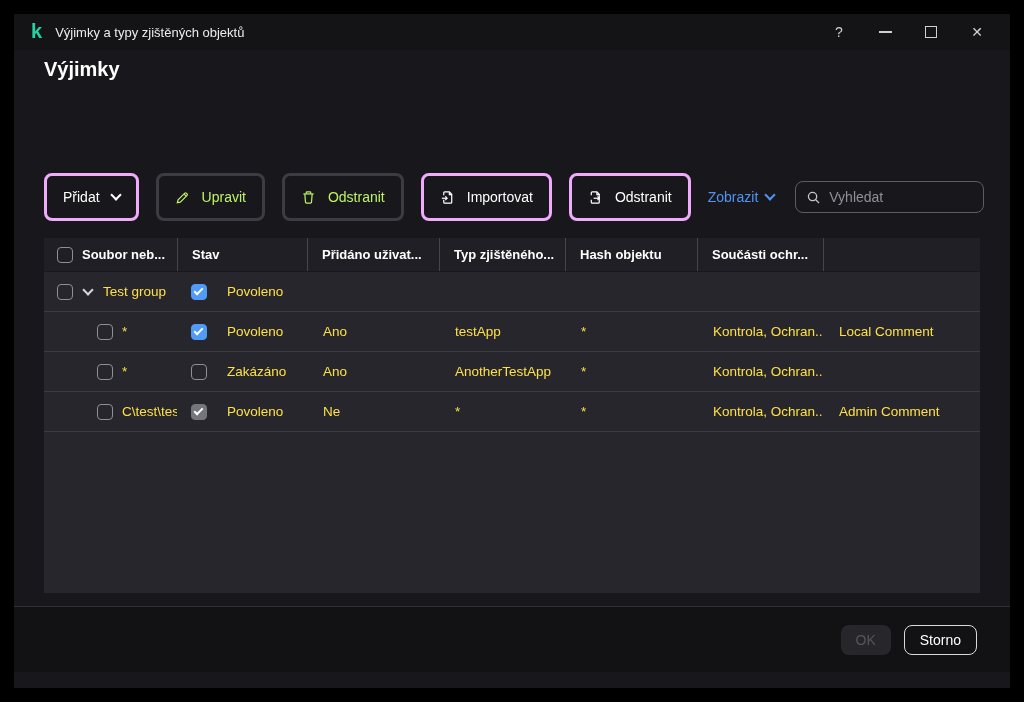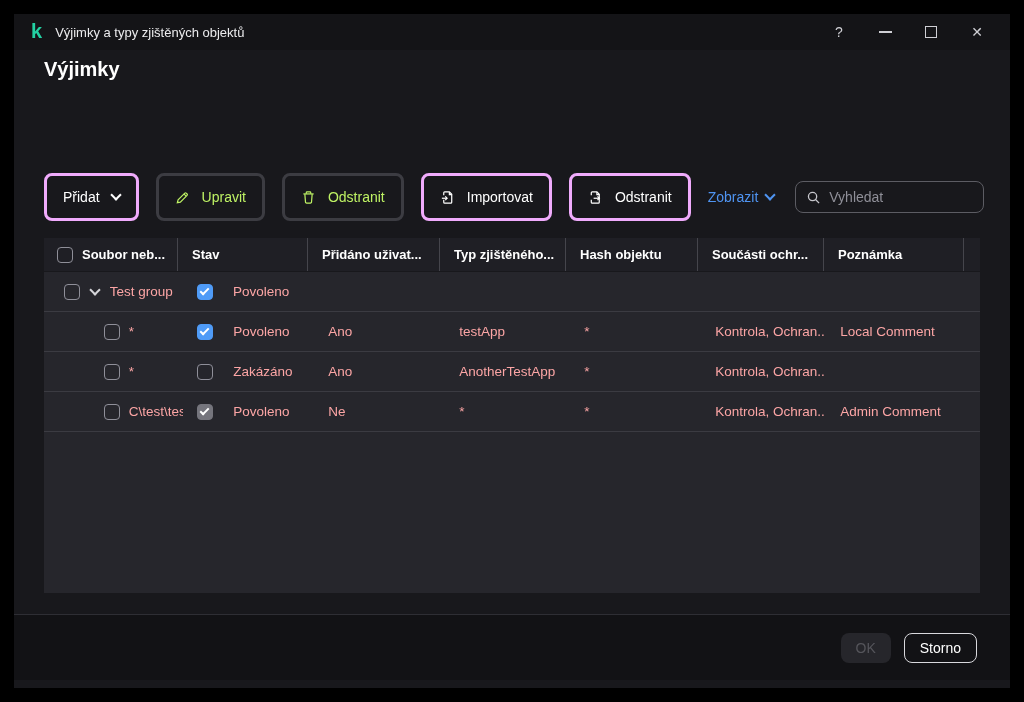--- a/index.html
+++ b/index.html
@@ -52,39 +52,39 @@
   .table { position:absolute; left:30px; top:224px; width:936px; height:355px; background:#26262c; }
   .thead { display:flex; height:34px; background:#1f1f25; border-bottom:1px solid #18181c;
     font-size:13px; font-weight:700; color:#fff; }
   .th { display:flex; align-items:center; padding-left:14px; }
   .th.div { border-left:1px solid #45454c; }
   .c0{width:32px; padding-left:0;} .c1{width:101px;} .c2{width:130px;} .c3{width:132px;}
   .c4{width:126px;} .c5{width:132px;} .c6{width:126px;} .c7{width:140px;} .c8{width:17px; padding-left:0;}
   .th.c0 { justify-content:flex-start; padding-left:13px; }
   .th.c1 { padding-left:6px; }
   .row { display:flex; height:40px; border-bottom:1px solid #3b3b42; align-items:flex-end;
-    font-size:13.5px; color:#fca5a5;padding-left:7px; }
+    font-size:13.5px; color:#fde047; }
   .cell { display:flex; align-items:center; height:100%; overflow:hidden; white-space:nowrap; }
   .cell.c3,.cell.c4,.cell.c5,.cell.c6,.cell.c7 { padding-left:16px; }
   .cell.c2 { padding-left:14px; gap:20px; }
   .cell.c0 { padding-left:13px; }
   .cell.c1.indent { padding-left:21px; gap:9px; }
   .cell.c1.groupname { padding-left:8px; gap:11px; }
 
   .cb { width:16px; height:16px; border:1.5px solid #8f8f99; border-radius:4px;
     background:transparent; flex:0 0 16px; }
   .cb.checked { background:#4f9bf7; border-color:#4f9bf7; }
   .cb.checked.gray { background:#75757d; border-color:#75757d; }
   .tick { display:block; width:9px; height:5px; border-left:2px solid #fff; border-bottom:2px solid #fff;
     transform:rotate(-45deg); margin:3px 0 0 2px; }
   .rowchev { width:8px; height:8px; border-left:2px solid #d6d6da; border-bottom:2px solid #d6d6da;
     transform:rotate(-45deg); margin-top:-4px; flex:0 0 8px; }
 
   
-  .footer { position:absolute; left:0; right:0; bottom:8px; height:66px; background:#121215;
+  .footer { position:absolute; left:0; right:0; bottom:16px; height:66px; background:#121215;
     border-top:1px solid #2e2e34; display:flex; align-items:center; justify-content:flex-end;
     padding-right:33px; gap:13px; }
   .fbtn { height:30px; border-radius:8px; font-size:14px; padding:0 15px;
     display:inline-flex; align-items:center; font-family:"Liberation Sans", sans-serif; }
   .fbtn.ok { background:#26262b; border:none; color:#55555b; }
   .fbtn.cancel { background:transparent; border:1px solid #d9d9dd; color:#fff; }
 </style>
 </head>
 <body>
 
@@ -168,21 +168,20 @@
     <div class="thead">
       <div class="th c0">
           <span class="cb"></span>
         </div>
       <div class="th c1">Soubor neb...</div>
       <div class="th c2 div">Stav</div>
       <div class="th c3 div">Přidáno uživat...</div>
       <div class="th c4 div">Typ zjištěného...</div>
       <div class="th c5 div">Hash objektu</div>
       <div class="th c6 div">Součásti ochr...</div>
-      <div class="th c7 div">Poznámka</div>
       <div class="th c8 div"></div>
     </div>
     <div id="tbody">
         <div class="row">
   <div class="cell c0">
             <span class="cb"></span>
           </div>
   <div class="cell c1 groupname">
     <span class="rowchev"></span>
     <span>Test group</span>

